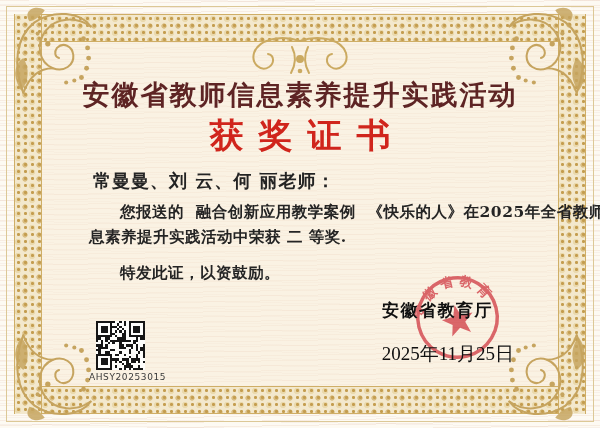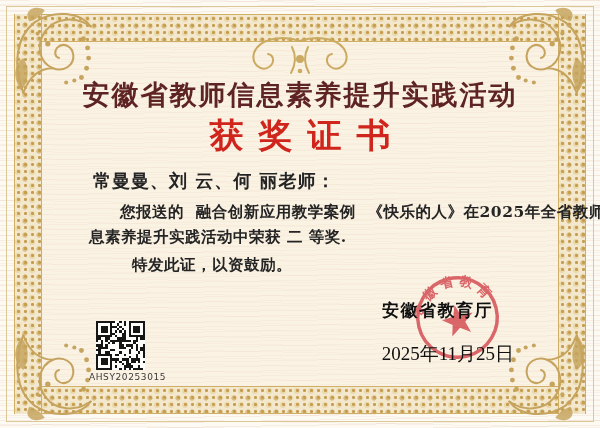--- a/index.html
+++ b/index.html
@@ -69,21 +69,21 @@
     font-size:18px;font-weight:700;color:#242424;
     font-family:"DejaVu Serif",serif;white-space:pre;letter-spacing:1px;
   }
   .body-line{
     position:absolute;font-weight:700;color:#242424;
     font-family:"DejaVu Serif",serif;white-space:pre;letter-spacing:0.5px;
     font-size:15.5px;
   }
   .line1{left:120px;top:202px;}
   .line2{left:78px;top:227px;margin-left:11px;}
-  .line3{left:120px;top:255px;margin-left:12px;}
+  .line3{left:120px;top:263px;}
   .issuer{
     position:absolute;right:107px;top:299px;
     font-size:17px;font-weight:800;color:#101010;letter-spacing:1.5px;white-space:pre;
   }
   .date{
     position:absolute;right:86px;top:326px;
     font-size:19px;color:#101010;font-family:"Liberation Serif",serif;white-space:pre;margin-top:15px;
   }
   
   .seal{

